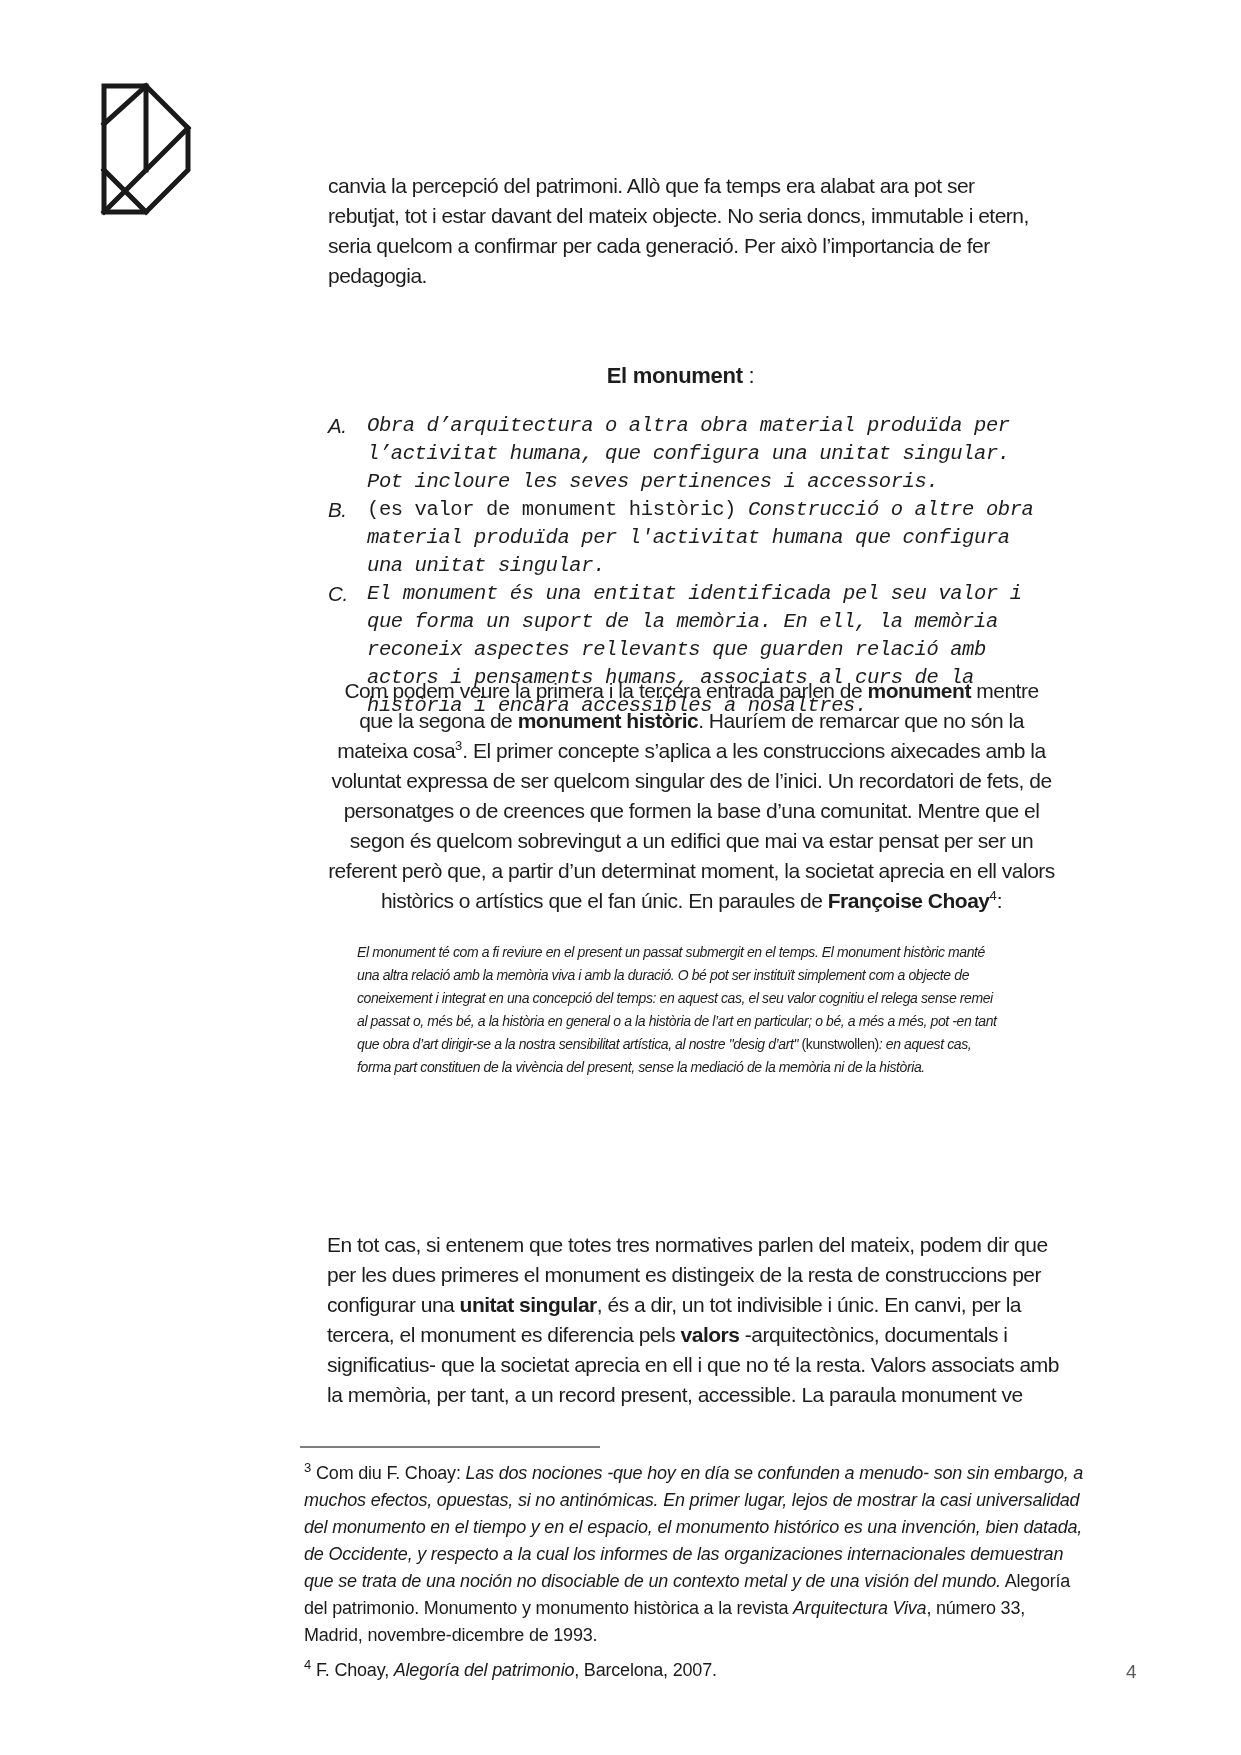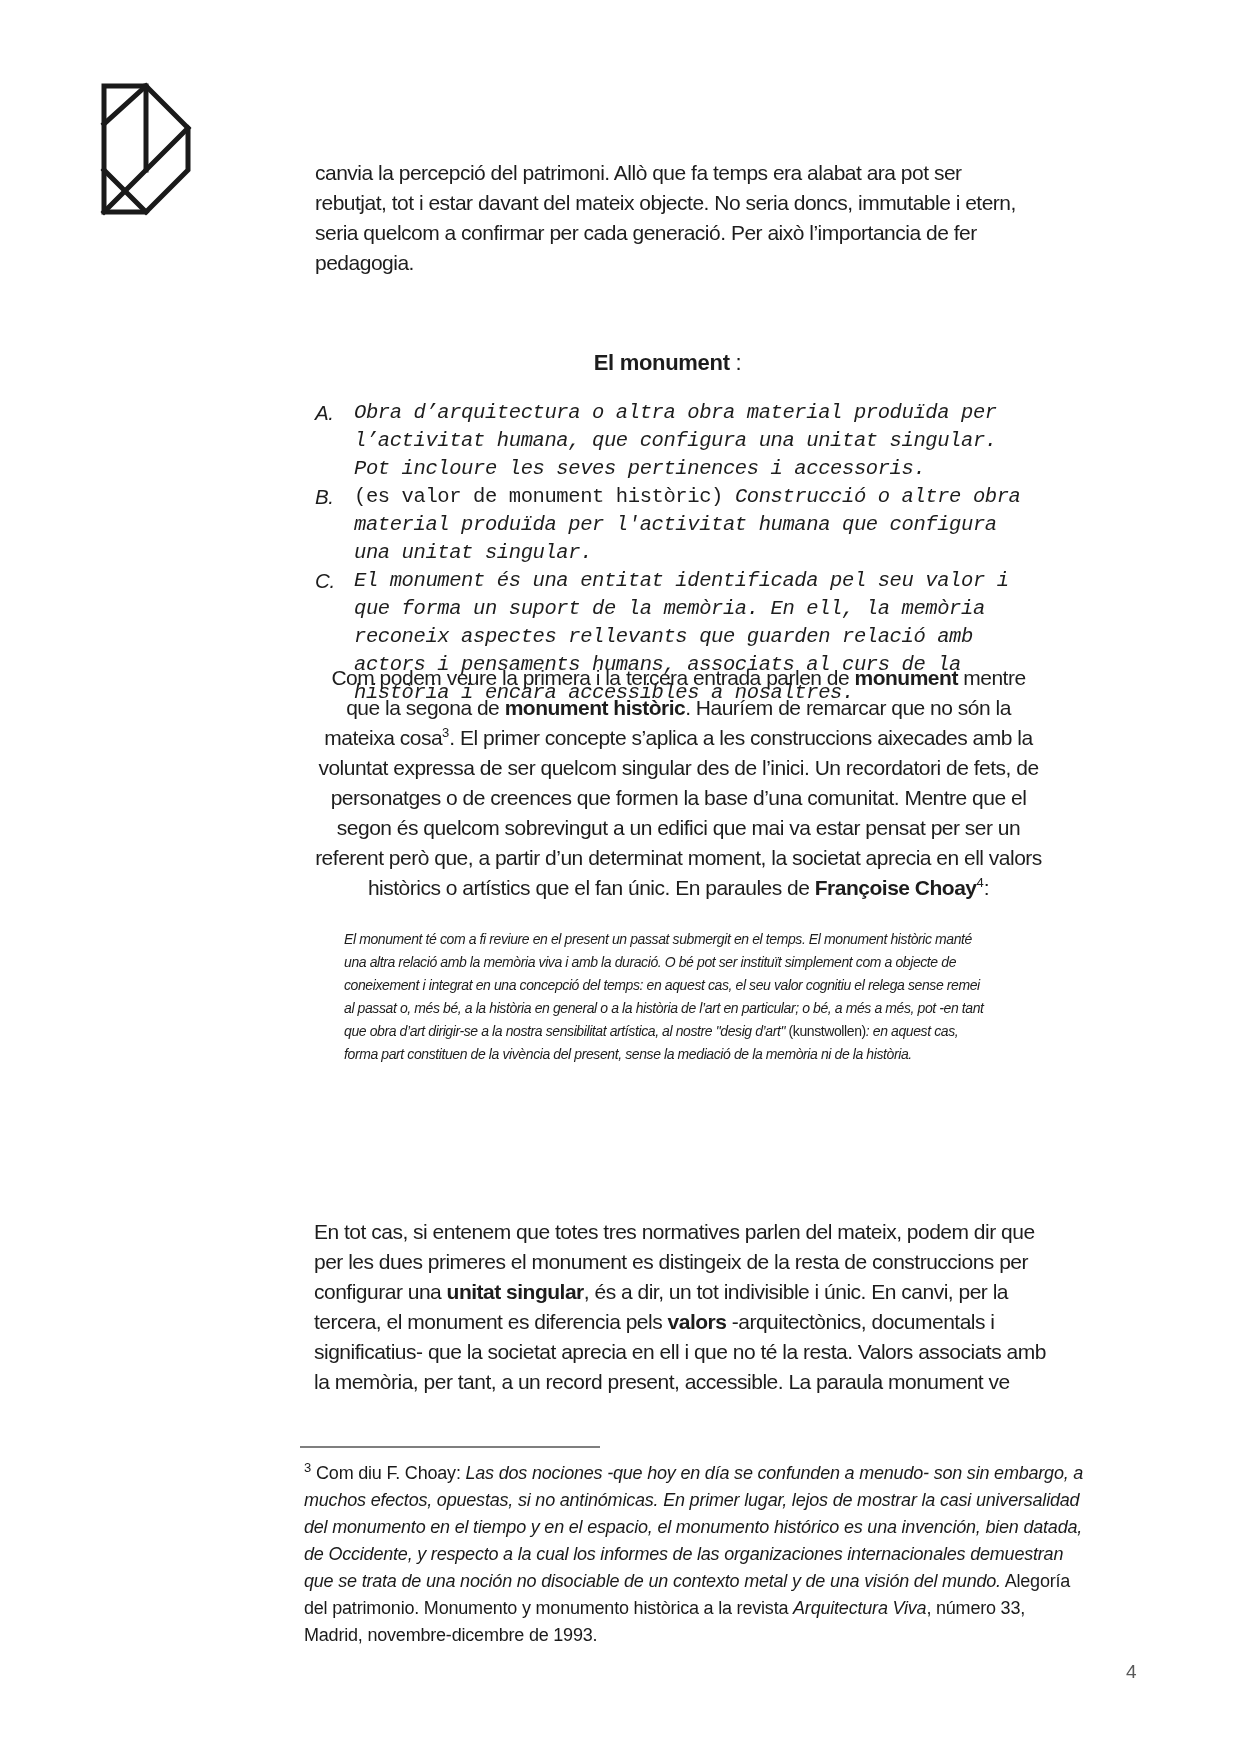--- a/index.html
+++ b/index.html
@@ -5,21 +5,21 @@
   html,body{margin:0;padding:0;background:#ffffff;}
   .page{
     position:relative;
     width:1241px;height:1755px;
     background:#ffffff;
     font-family:"Liberation Sans",sans-serif;
     color:#1d1d1d;
     overflow:hidden;
   }
   .logo{position:absolute;left:94px;top:78px;}
-  .block{position:absolute;margin:4px;text-align:left;}
+  .block{position:absolute;margin:17px;text-align:left;}
   .paragraph{font-size:21px;line-height:30px;letter-spacing:-0.5px;}
   .heading{font-size:22px;line-height:30px;letter-spacing:-0.3px;font-weight:normal;text-align:center;}
   .list{font-size:20.5px;line-height:28px;letter-spacing:-0.4px;}
   .list-item{display:flex;align-items:flex-start;}
   .list-label{flex:0 0 39px;font-style:italic;}
   .list-text{flex:1 1 auto;font-family:Liberation Mono, monospace;}
   .blockquote{font-size:14px;line-height:23px;letter-spacing:-0.4px;}
   .b{font-weight:bold;}
   .i{font-style:italic;}
   sup{font-size:13px;line-height:0;vertical-align:super;letter-spacing:0;}
@@ -68,18 +68,19 @@
       </div>
       <p class="block paragraph p2"><span>Com podem veure la primera i la tercera entrada parlen de </span><span class="b">monument</span><span> mentre que la segona de </span><span class="b">monument històric</span><span>. Hauríem de remarcar que no són la mateixa cosa</span><sup>3</sup><span>. El primer concepte s’aplica a les construccions aixecades amb la voluntat expressa de ser quelcom singular des de l’inici. Un recordatori de fets, de personatges o de creences que formen la base d’una comunitat. Mentre que el segon és quelcom sobrevingut a un edifici que mai va estar pensat per ser un referent però que, a partir d’un determinat moment, la societat aprecia en ell valors històrics o artístics que el fan únic. En paraules de </span><span class="b">Françoise Choay</span><sup>4</sup><span>:</span></p>
       <div class="block blockquote q1"><span class="i">El monument té com a fi reviure en el present un passat submergit en el temps. El monument històric manté una altra relació amb la memòria viva i amb la duració. O bé pot ser instituït simplement com a objecte de coneixement i integrat en una concepció del temps: en aquest cas, el seu valor cognitiu el relega sense remei al passat o, més bé, a la història en general o a la història de l’art en particular; o bé, a més a més, pot -en tant que obra d’art dirigir-se a la nostra sensibilitat artística, al nostre "desig d’art" </span><span>(kunstwollen)</span><span class="i">: en aquest cas, forma part constituen de la vivència del present, sense la mediació de la memòria ni de la història.</span></div>
       <p class="block paragraph p3"><span>En tot cas, si entenem que totes tres normatives parlen del mateix, podem dir que per les dues primeres el monument es distingeix de la resta de construccions per configurar una </span><span class="b">unitat singular</span><span>, és a dir, un tot indivisible i únic. En canvi, per la tercera, el monument es diferencia pels </span><span class="b">valors</span><span> -arquitectònics, documentals i significatius- que la societat aprecia en ell i que no té la resta. Valors associats amb la memòria, per tant, a un record present, accessible. La paraula monument ve</span></p>
     </div>
 
   <div class="footnotes">
     <div class="fn-rule"></div>
     <div id="footnotes">
         <p class="footnote"><sup>3</sup><span> Com diu F. Choay: </span><span class="i">Las dos nociones -que hoy en día se confunden a menudo- son sin embargo, a muchos efectos, opuestas, si no antinómicas. En primer lugar, lejos de mostrar la casi universalidad del monumento en el tiempo y en el espacio, el monumento histórico es una invención, bien datada, de Occidente, y respecto a la cual los informes de las organizaciones internacionales demuestran que se trata de una noción no disociable de un contexto metal y de una visión del mundo.</span><span> Alegoría del patrimonio. Monumento y monumento històrica a la revista </span><span class="i">Arquitectura Viva</span><span>, número 33, Madrid, novembre-dicembre de 1993.</span></p>
+        <p class="footnote"><sup>4</sup><span> F. Choay, </span><span class="i">Alegoría del patrimonio</span><span>, Barcelona, 2007.</span></p>
       </div>
   </div>
 
   <div class="page-number">4</div>
 
 </div>
 
 </body></html>

